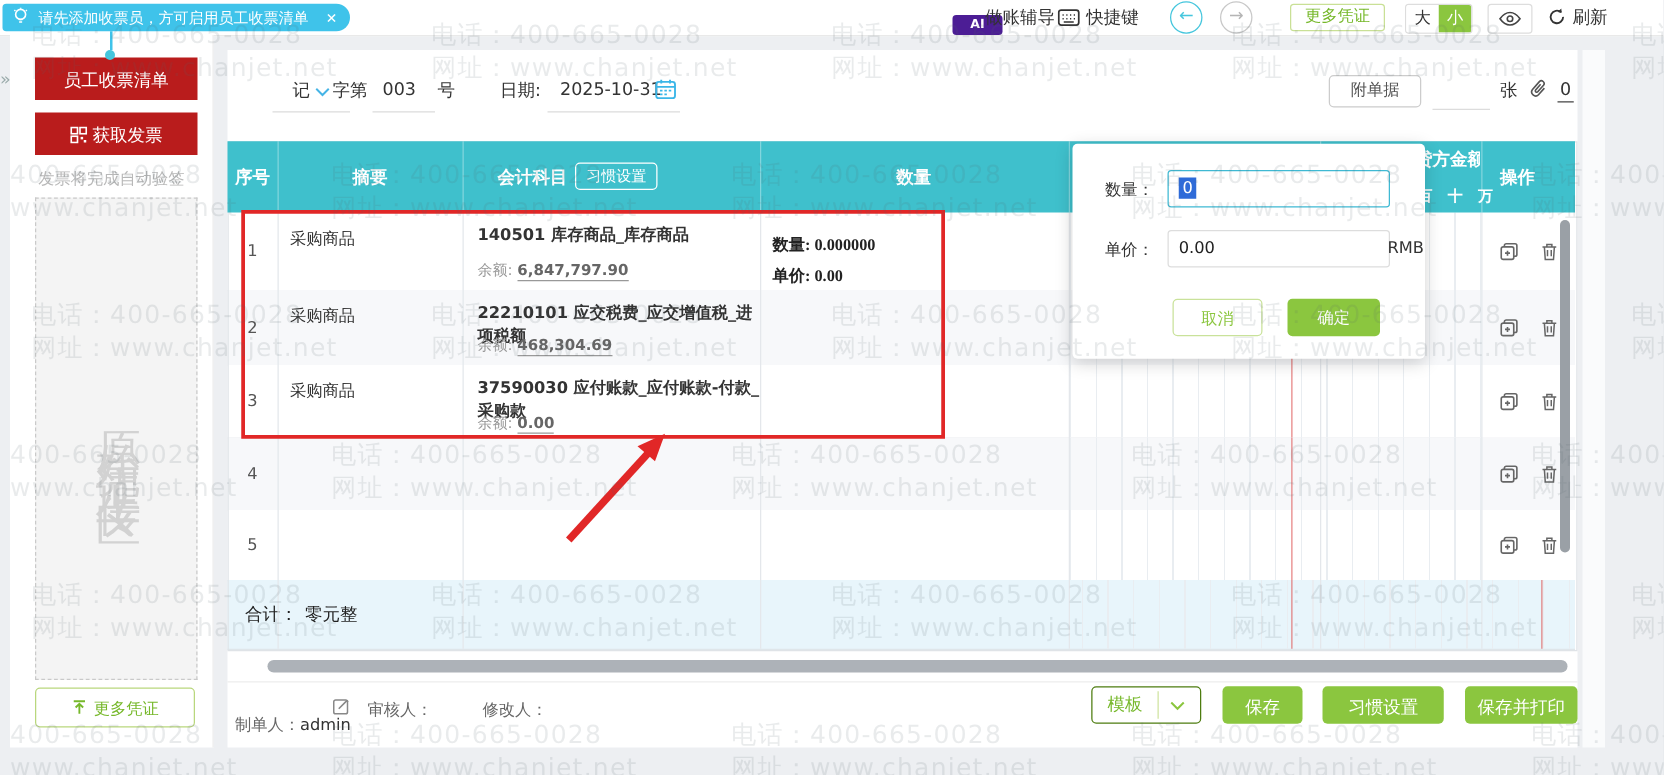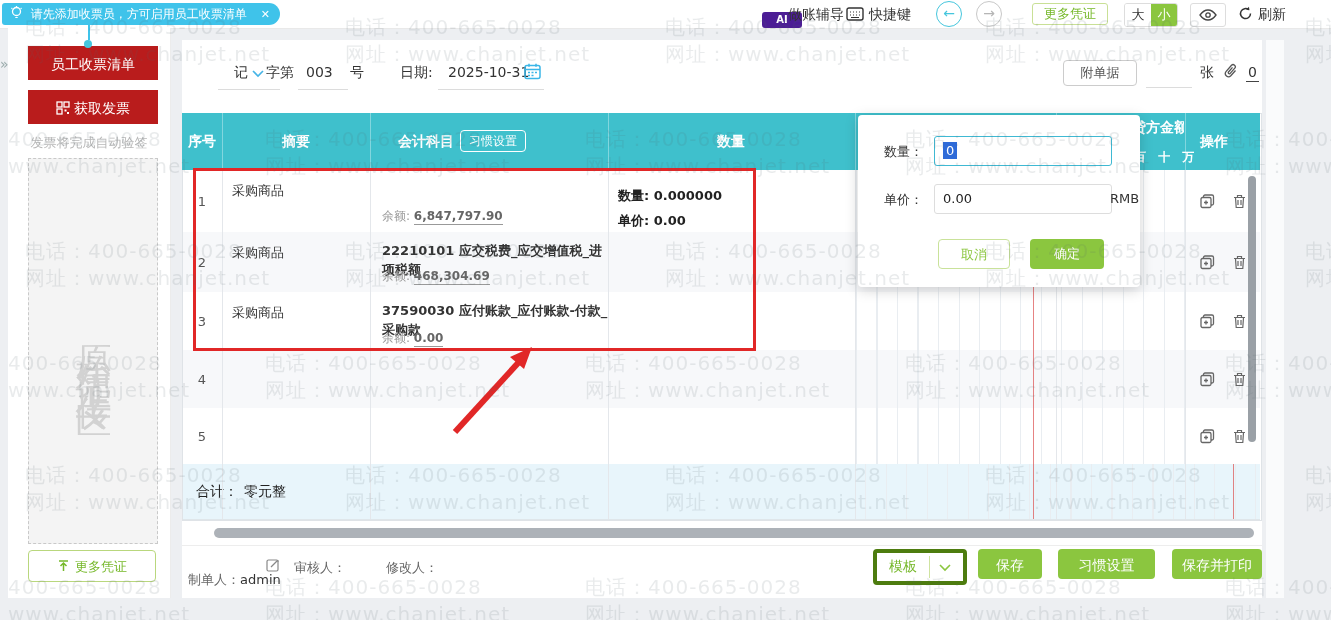--- a/index.html
+++ b/index.html
@@ -41,21 +41,21 @@
   .hsep{position:absolute;top:0;width:1px;height:57px;background:rgba(255,255,255,0.35);}
   .habit-btn{position:absolute;border:1px solid #fff;border-radius:4px;color:#fff;font-size:12px;
              height:20px;line-height:20px;padding:0 8px;background:transparent;}
   .row{position:absolute;left:182px;width:1078px;border-bottom:1px solid #e4e7eb;}
   .colline{position:absolute;top:170px;width:1px;height:349px;background:#e4e7eb;z-index:2;}
   .cell-idx{position:absolute;left:0;top:0;width:40px;height:100%;display:flex;align-items:center;justify-content:center;color:#555;}
   .summary{position:absolute;left:50px;top:12px;color:#333;}
   .acct{position:absolute;left:200px;top:10px;width:230px;color:#333;font-weight:bold;line-height:1.45;}
   .bal{position:absolute;left:200px;bottom:7px;font-size:12px;color:#999;white-space:nowrap;}
   .bal b{color:#666;font-weight:bold;border-bottom:1px solid #999;padding-bottom:1px;}
-  .qtyinfo{position:absolute;left:436px;top:13px;font-weight:bold;color:#222;line-height:25px;white-space:nowrap;}
+  .qtyinfo{position:absolute;left:436px;top:13px;font-weight:bold;color:#222;line-height:25px;white-space:nowrap;font-family:Liberation Serif, serif;}
   .digits{position:absolute;left:673px;top:0;width:330px;height:100%;
           background-image:repeating-linear-gradient(to left,#e9edf1 0 1px,transparent 1px 20.5px);}
   .redline{position:absolute;top:0;width:1px;height:100%;background:rgba(221,90,90,0.75);}
   .ops{position:absolute;left:1003px;top:0;width:75px;height:100%;display:flex;align-items:center;
        justify-content:center;gap:18px;color:#666;background:inherit;}
   .total-row{position:absolute;left:182px;top:464px;width:1078px;height:55px;background:#e8f5fb;border-bottom:1px solid #dfe6ea;}
   
   .popup{position:absolute;left:858px;top:115px;width:282px;height:172px;background:#fff;border-radius:4px;
          box-shadow:0 3px 14px rgba(0,0,0,0.18);z-index:40;}
   .popup label{position:absolute;left:26px;font-size:13px;color:#333;}
@@ -205,20 +205,21 @@
   <span class="colline" style="left:608px;"></span>
     <span class="colline" style="left:855px;"></span>
   <span class="colline" style="left:1056px;"></span>
     <span class="colline" style="left:1185px;"></span>
 
   <div class="row" style="top:170px;height:62px;background:#fff;">
     <div class="digits"></div>
       <span class="redline" style="left:851px;"></span>
     <span class="cell-idx">1</span>
     <span class="summary">采购商品</span>
+    <span class="acct">140501 库存商品_库存商品</span>
     <span class="bal"><span>余额: </span><b>6,847,797.90</b></span>
     <span class="qtyinfo"><span>数量: 0.000000</span><br><span>单价: 0.00</span></span>
     <span class="ops">
       <svg width="15" height="15" viewBox="0 0 15 15">
           <rect x="3.5" y="1" width="10" height="10" rx="1.5" fill="none" stroke="#666" stroke-width="1.3"></rect>
           <rect x="1" y="3.5" width="10" height="10" rx="1.5" fill="#fff" stroke="#666" stroke-width="1.3"></rect>
           <path d="M6 6.5v4M4 8.5h4" stroke="#666" stroke-width="1.3"></path>
         </svg>
       <svg width="13" height="15" viewBox="0 0 13 15">
           <path d="M1 3.5h11M4.5 3V1.5h4V3M2.5 3.5l0.7 10h6.6l0.7-10M5 6v5M8 6v5" fill="none" stroke="#666" stroke-width="1.2"></path>
@@ -326,21 +327,21 @@
   <div class="abs" style="left:182px;top:545px;width:1080px;height:1px;background:#ededed;"></div>
   <span class="ft-label" style="left:188px;margin-top:12px;"><span>制单人：</span><span style="color:#333;">admin</span></span>
   <span class="abs" style="left:266px;top:558px;">
     <svg width="14" height="14" viewBox="0 0 14 14">
         <rect x="1" y="2" width="11" height="11" rx="1.5" fill="none" stroke="#888" stroke-width="1.2"></rect>
         <path d="M5 9l6.5-6.5M11.5 2.5l1 1" stroke="#888" stroke-width="1.3"></path>
       </svg>
   </span>
   <span class="ft-label" style="left:294px;">审核人：</span>
   <span class="ft-label" style="left:386px;">修改人：</span>
-  <span class="abs" style="left:873px;top:549px;width:86px;height:28px;border:4px solid #4d7c0f;border-radius:4px;background:#fff;">
+  <span class="abs" style="left:873px;top:549px;width:86px;height:28px;border:1px solid #4d7c0f;border-radius:4px;background:#fff;">
     <span class="abs" style="left:12px;top:5px;color:#76b82a;font-size:14px;">模板</span>
     <span class="abs" style="left:52px;top:3px;width:1px;height:22px;background:#cfe3a0;"></span>
     <svg class="abs" style="left:62px;top:11px;" width="12" height="8" viewBox="0 0 12 8">
         <path d="M1 1l5 5 5-5" fill="none" stroke="#8bc63f" stroke-width="1.6"></path>
       </svg>
   </span>
   <button class="green-btn" style="left:978px;width:64px;">保存</button>
   <button class="green-btn" style="left:1058px;width:97px;">习惯设置</button>
   <button class="green-btn" style="left:1172px;width:90px;">保存并打印</button>
 

